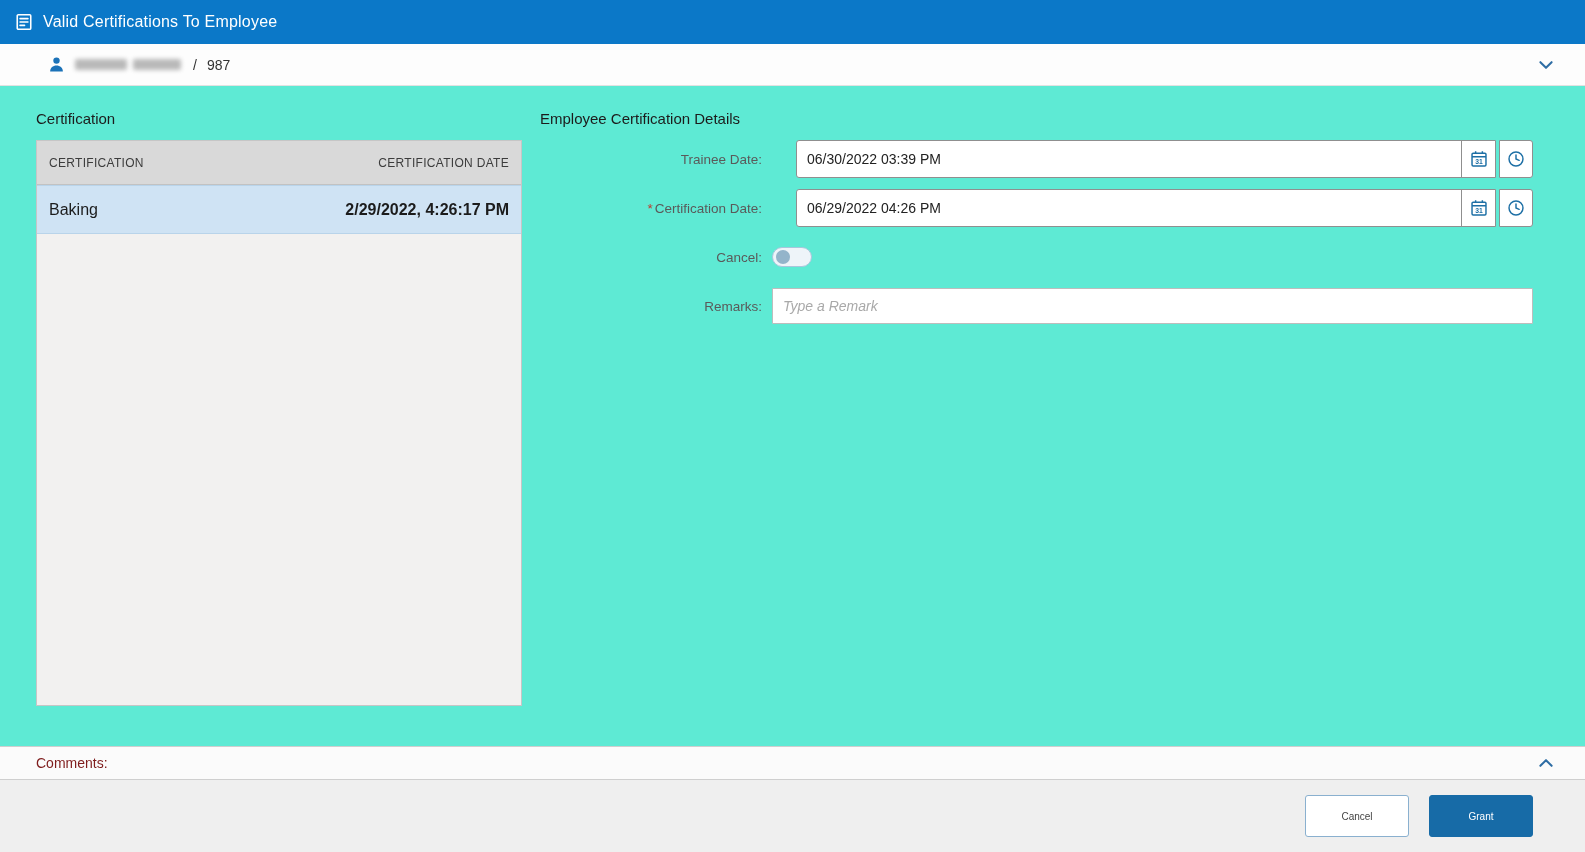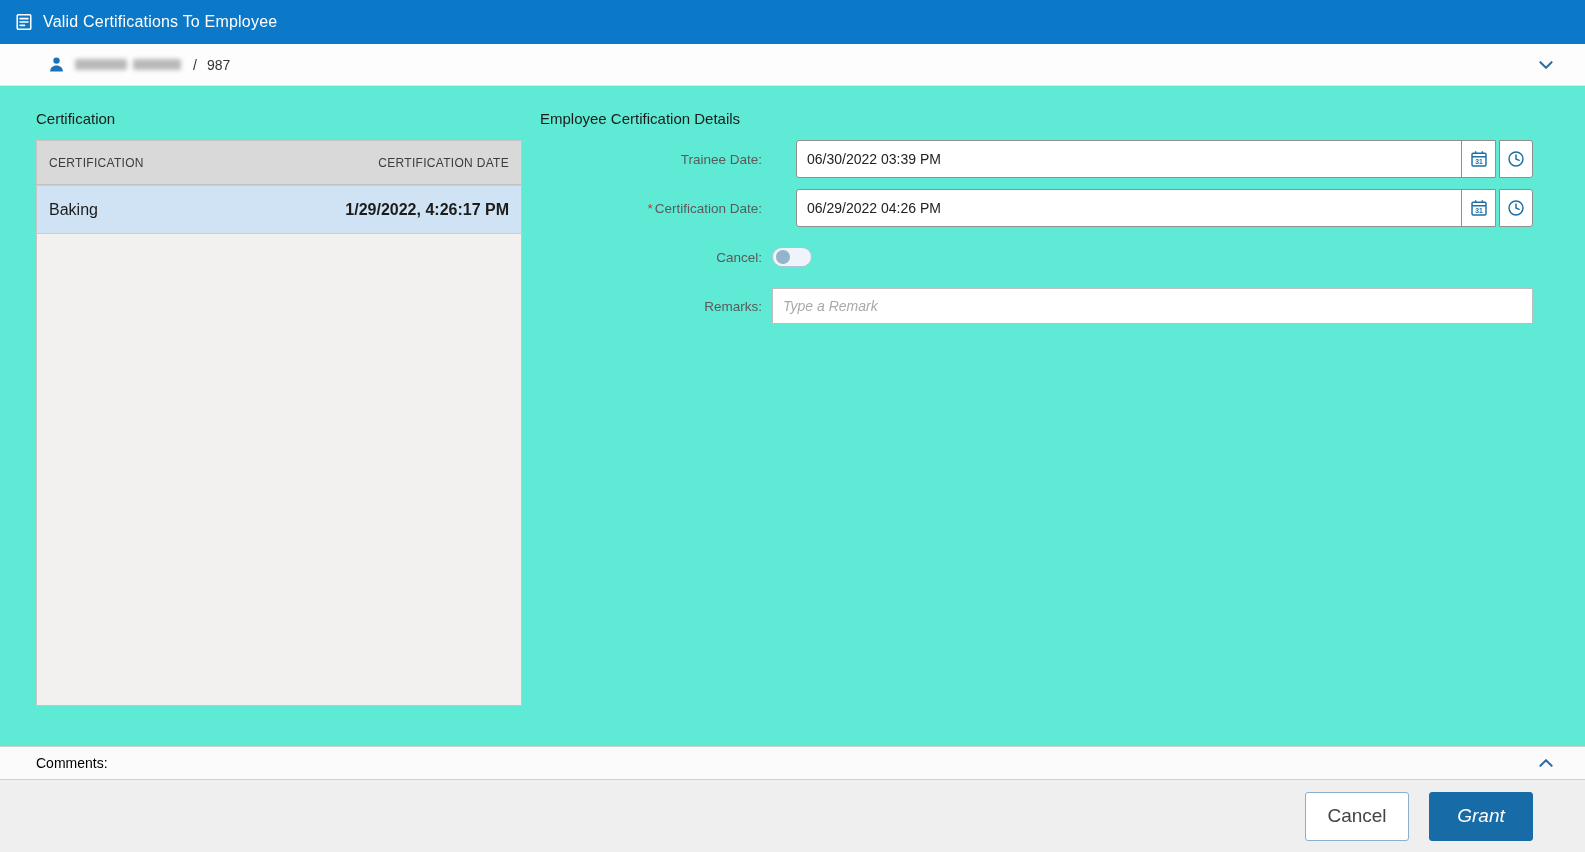--- a/index.html
+++ b/index.html
@@ -140,39 +140,39 @@
   }
   .remarks-input::placeholder { font-style: italic; color: #a9a9a9; }
 
   
   .comments-bar {
     flex: 0 0 34px; height: 34px;
     border-top: 1px solid #cfcfcf; border-bottom: 1px solid #cfcfcf;
     background: #fbfbfb;
     display: flex; align-items: center;
     padding: 0 30px 0 36px;
-    font-size: 14px; color: #000000;
+    font-size: 14px; color: #7f1d1d;
   }
   .comments-bar .chev { margin-left: auto; cursor: pointer; display: inline-flex; }
 
   
   footer {
     flex: 0 0 72px; height: 72px;
     background: #efefef;
     display: flex; align-items: center; justify-content: flex-end;
     gap: 20px; padding-right: 52px;
   }
   .btn {
-    min-width: 104px; height: 49px;
-    border-radius: 3px; font-size: 19px;
+    min-width: 104px; height: 42px;
+    border-radius: 3px; font-size: 10px;
     font-family: "Liberation Sans", sans-serif;
     cursor: pointer;
   }
   .btn-cancel { background: #ffffff; border: 1px solid #8ab0cf; color: #444; }
-  .btn-grant { background: #176ba7; border: 1px solid #176ba7; color: #ffffff; font-style: italic; }
+  .btn-grant { background: #176ba7; border: 1px solid #176ba7; color: #ffffff; }
 </style>
 </head>
 <body>
 
 <div class="app">
 
   <header class="titlebar">
     <span class="title-icon">
       <svg width="18" height="18" viewBox="0 0 16 16" fill="none" stroke="#ffffff" stroke-width="1.4" stroke-linecap="round">
         <rect x="2" y="1.5" width="12" height="13" rx="1"></rect>
@@ -208,21 +208,21 @@
 
     <section class="left-panel">
       <div class="panel-title">Certification</div>
       <div class="cert-table">
         <div class="thead">
           <span class="c1">CERTIFICATION</span>
           <span class="c2">CERTIFICATION DATE</span>
         </div>
         <div class="trow" data-selected="true">
           <span class="c1">Baking</span>
-          <span class="c2">1/29/2022, 4:26:17 PM</span>
+          <span class="c2">2/29/2022, 4:26:17 PM</span>
         </div>
       </div>
     </section>
 
     <section class="right-panel">
       <div class="panel-title">Employee Certification Details</div>
 
       <div class="frow">
         <label>Trainee Date:</label>
         <div class="dategroup">

